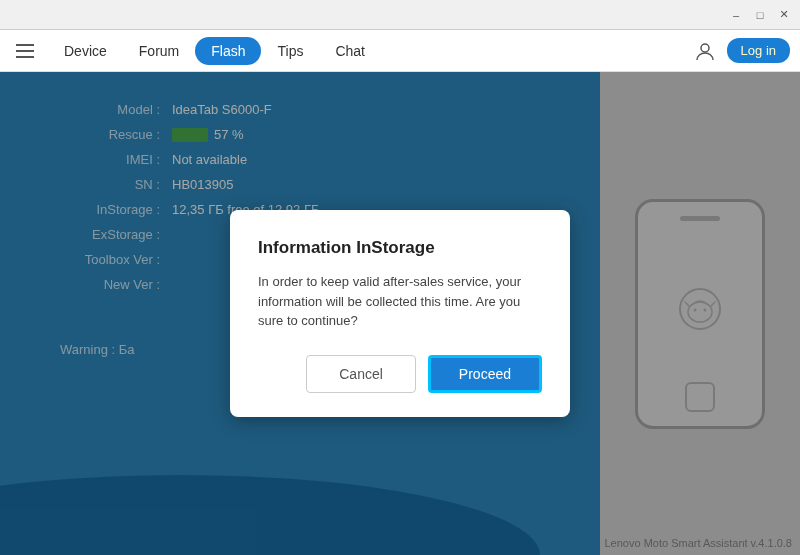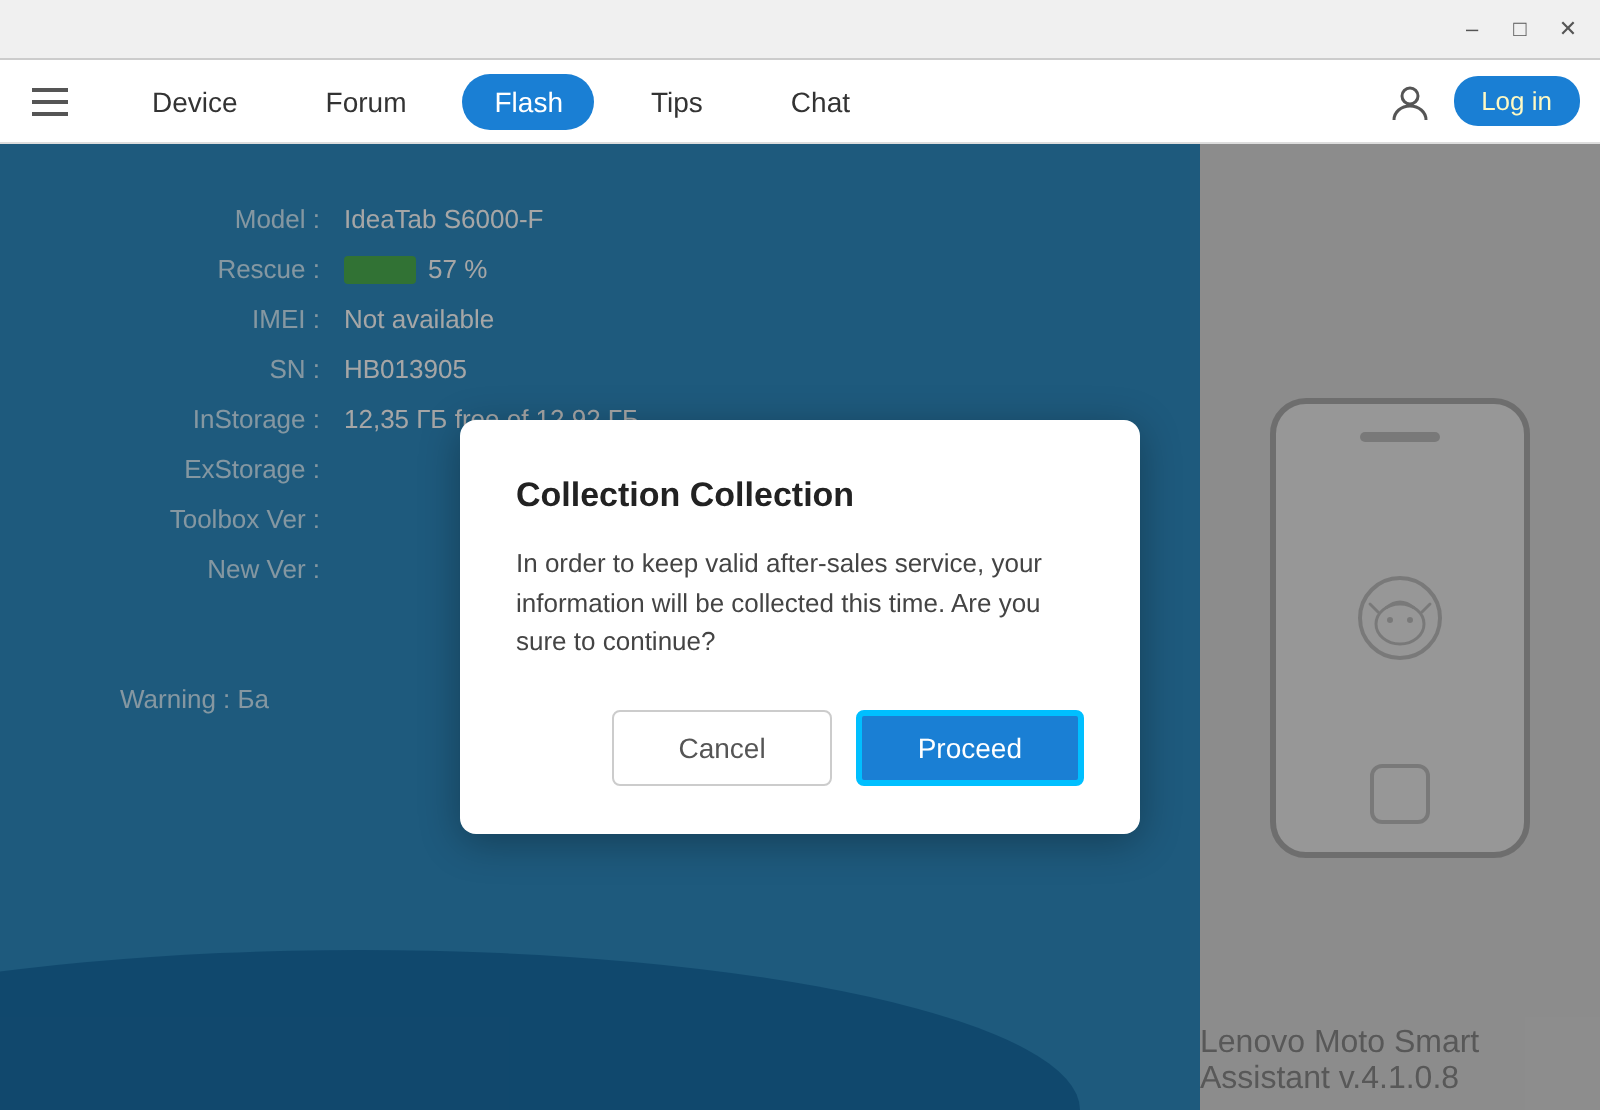--- a/index.html
+++ b/index.html
@@ -35,21 +35,21 @@
 
     
     .nav-bar {
       width: 100%;
       height: 42px;
       background: #ffffff;
       display: flex;
       align-items: center;
       padding: 0 10px;
       border-bottom: 1px solid #ddd;
-      gap: 12px;
+      gap: 0;
     }
     .nav-menu-icon {
       width: 30px;
       height: 30px;
       display: flex;
       flex-direction: column;
       justify-content: center;
       align-items: center;
       gap: 4px;
       cursor: pointer;
@@ -196,21 +196,21 @@
       height: 30px;
       border: 2px solid #bbb;
       border-radius: 6px;
       position: absolute;
       bottom: 14px;
     }
     .version-label {
       position: absolute;
       bottom: 6px;
       right: 8px;
-      font-size: 16px;
+      font-size: 11px;
       color: #888;
     }
 
     
     .bottom-bar {
       position: absolute;
       bottom: 20px;
       right: 210px;
       display: flex;
       align-items: center;
@@ -388,21 +388,21 @@
           <path d="M18 20 Q25 14 32 20" stroke="#bbb" stroke-width="1.5" fill="none"></path>
         </svg>
       </div>
       <div class="phone-home-btn"></div>
     </div>
     <div class="version-label">Lenovo Moto Smart Assistant v.4.1.0.8</div>
   </div>
 
   <div class="dialog-overlay">
     <div class="dialog">
-      <div class="dialog-title">Collection Collection</div>
+      <div class="dialog-title">Information InStorage</div>
       <div class="dialog-message">In order to keep valid after-sales service, your information will be collected this time. Are you sure to continue?</div>
       <div class="dialog-buttons">
         <button class="cancel-btn">Cancel</button>
         <button class="proceed-btn">Proceed</button>
       </div>
     </div>
   </div>
 </div>
 
 </body></html>

